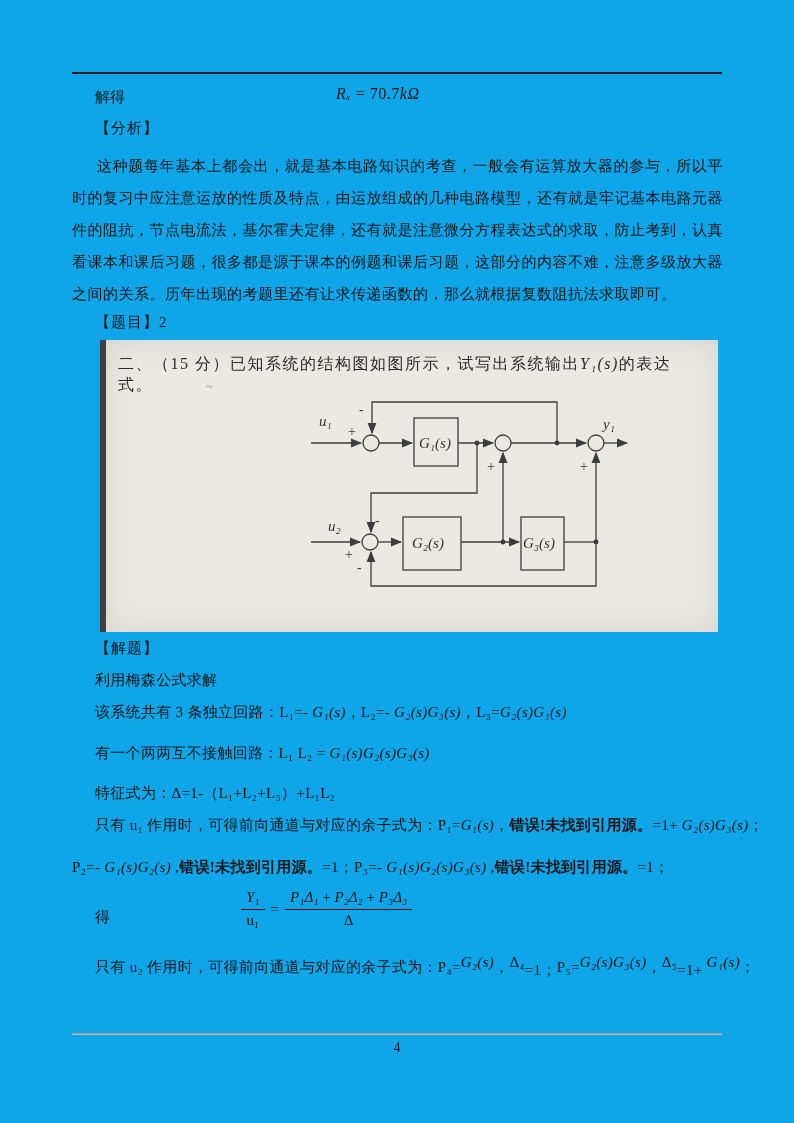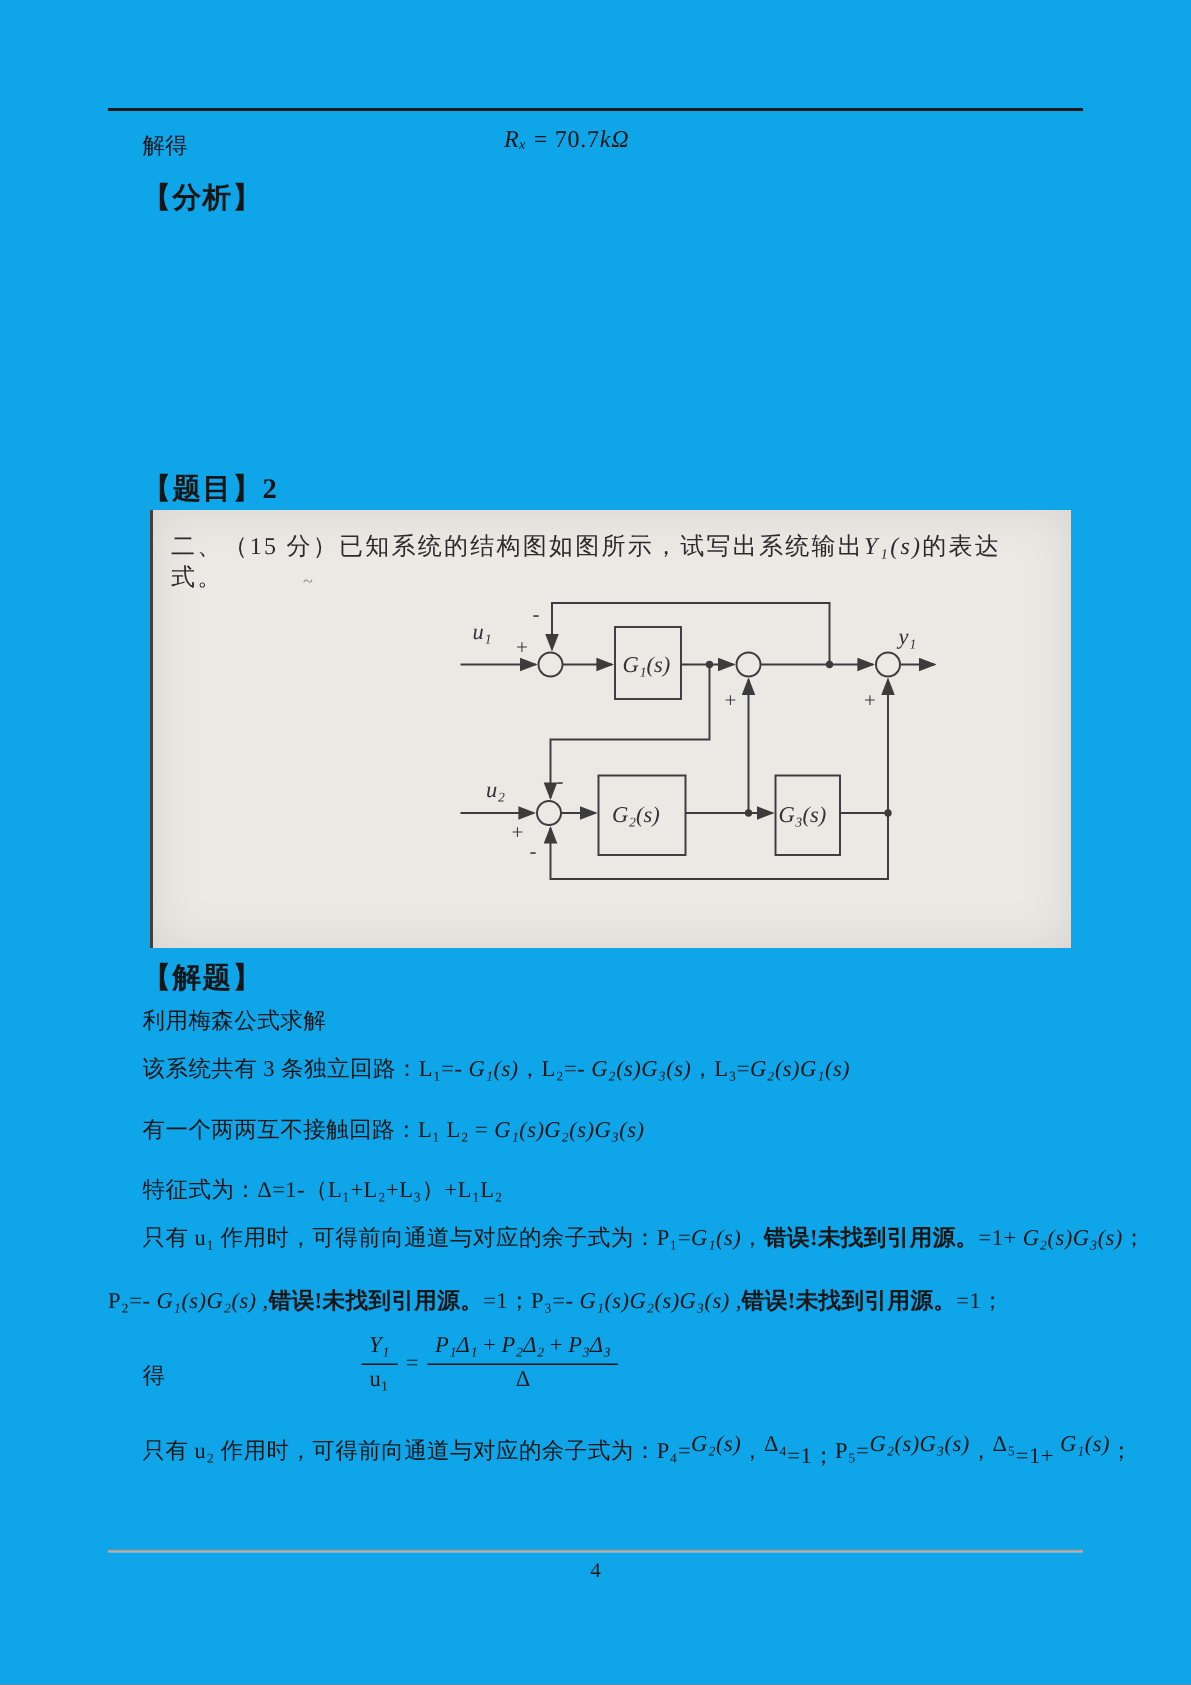--- a/index.html
+++ b/index.html
@@ -4,32 +4,32 @@
 <style>
   html,body{margin:0;padding:0;background:#888;}
   .page{
     position:relative;width:794px;height:1123px;margin:0 auto;background:#0ea5e9;
     font-family:"Liberation Serif","DejaVu Serif",serif;color:#161616;overflow:hidden;
   }
   .abs{position:absolute;}
   .rule-top{left:72px;top:72px;width:650px;height:2px;background:#1c1c1c;}
   .solve-label{left:95px;top:88px;font-size:15px;}
   .solve-formula{left:308px;top:85px;font-size:16px;letter-spacing:.5px;margin-left:28px;}
-  .sec-heading{font-size:19px;font-weight:700;letter-spacing:1px;}
+  .sec-heading{font-size:15px;font-weight:400;letter-spacing:1px;}
   .h-analysis{left:95px;top:119px;}
   .h-problem{left:95px;top:313px;}
   .h-solution{left:95px;top:639px;}
   .paragraph{
     left:72px;top:150px;width:651px;font-size:15px;line-height:32px;
     text-align:justify;text-indent:25px;letter-spacing:.5px;
   }
   
   .scan{
     left:100px;top:340px;width:612px;height:292px;background:#ebe9e4;
-    border-left:2px solid #404040;box-shadow:inset 0 0 30px rgba(120,115,105,.18);
+    border-left:6px solid #404040;box-shadow:inset 0 0 30px rgba(120,115,105,.18);
   }
   .scan-question{position:absolute;left:12px;top:14px;width:588px;font-size:16px;color:#2b2b2b;letter-spacing:1.5px;white-space:nowrap;}
   .scan-artifact{position:absolute;left:100px;top:40px;color:#8a8a86;font-size:12px;}
   .diagram{position:absolute;left:0;top:50px;}
   .diagram text{font-size:15px;fill:#333;font-family:"Liberation Serif","DejaVu Serif",serif;font-style:italic;}
   .diagram text.sign{font-style:normal;font-size:14px;fill:#3a3a3a;}
   
   .line{font-size:15px;white-space:nowrap;letter-spacing:.3px;}
   .l-method{left:95px;top:671px;}
   .l-loops{left:95px;top:703px;}
@@ -59,20 +59,21 @@
 <body>
 
 <div class="page">
 
   <div class="abs rule-top"></div>
 
   <div class="abs solve-label">解得</div>
   <div class="abs solve-formula"><span class="seg m">Rₓ</span><span class="seg u"> = 70.7</span><span class="seg m">kΩ</span></div>
 
   <div class="abs sec-heading h-analysis">【分析】</div>
+  <div class="abs paragraph">这种题每年基本上都会出，就是基本电路知识的考查，一般会有运算放大器的参与，所以平时的复习中应注意运放的性质及特点，由运放组成的几种电路模型，还有就是牢记基本电路元器件的阻抗，节点电流法，基尔霍夫定律，还有就是注意微分方程表达式的求取，防止考到，认真看课本和课后习题，很多都是源于课本的例题和课后习题，这部分的内容不难，注意多级放大器之间的关系。历年出现的考题里还有让求传递函数的，那么就根据复数阻抗法求取即可。</div>
 
   <div class="abs sec-heading h-problem">【题目】2</div>
 
   <div class="abs scan">
     <div class="scan-question"><span class="seg">二、（15 分）已知系统的结构图如图所示，试写出系统输出</span><span class="seg m">Y₁(s)</span><span class="seg">的表达式。</span></div>
     <div class="scan-artifact">~</div>
 
     <svg class="diagram" width="612" height="242" viewBox="0 0 612 242">
       <defs>
         <marker id="ah" markerWidth="9" markerHeight="8" refX="8" refY="3.5" orient="auto">

